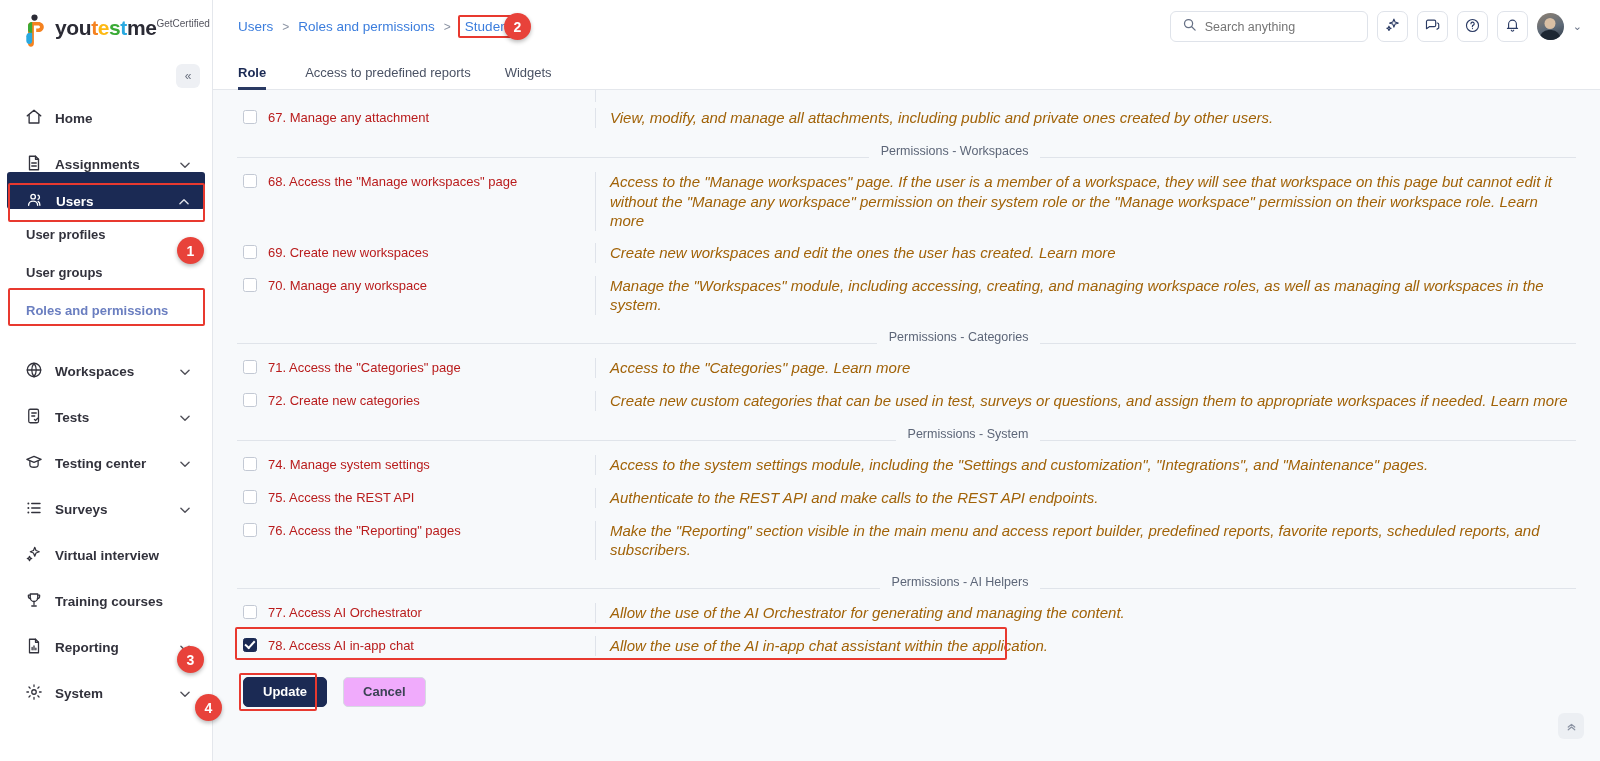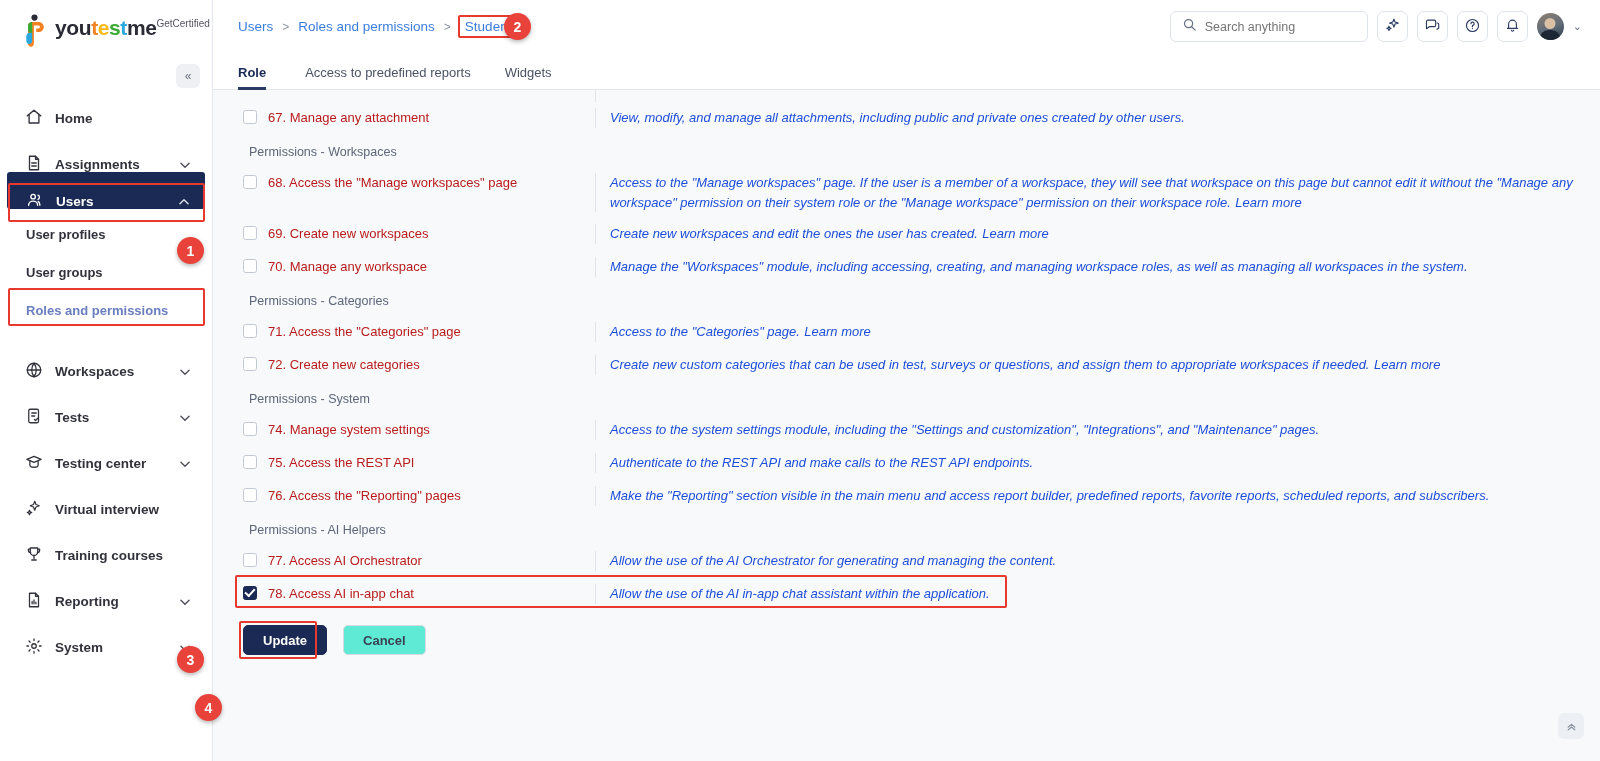--- a/index.html
+++ b/index.html
@@ -150,41 +150,41 @@
   .cb.checked::after {
     content: ""; width: 4px; height: 8px; border: solid #fff;
     border-width: 0 2px 2px 0; transform: rotate(42deg) translate(-1px,-1px);
   }
   .perm-name { font-size: 13px; color: #b91c1c; line-height: 17px; }
   .row .right {
     flex: 1 1 auto; border-left: 1px solid #dfe3ea; padding: 0 0 0 14px;
     min-height: 20px;
   }
   .perm-desc {
-    font-size: 13px; color: #1d4ed8; font-style: italic; line-height: 19.5px;
+    font-size: 15px; color: #a16207; font-style: italic; line-height: 19.5px;
   }
 
   .divider {
-    display: flex; align-items: flex-start; gap: 0; margin: 9px 0 8px 0; flex-direction: column;
+    display: flex; align-items: flex-end; gap: 0; margin: 9px 0 8px 0;
   }
   .divider .ln { flex: 1 1 auto; height: 1px; background: #e0e4ea; }
   .divider .dtitle {
     font-size: 12.5px; color: #5d6678; padding: 0 12px; white-space: nowrap;
   }
 
   .partial-row { height: 12px; overflow: hidden; }
 
   .footer-actions { display: flex; align-items: center; gap: 16px; padding: 14px 0 0 6px; }
   .btn {
     height: 30px; padding: 0 19px; border-radius: 5px; font-size: 13px;
     font-weight: 700; cursor: pointer; font-family: inherit;
     display: flex; align-items: center; justify-content: center;
   }
   .btn-primary { background: #1b2a54; color: #fff; border: 1px solid #1b2a54; }
-  .btn-secondary { background: #5eead4; color: #3b4254; border: 1px solid #d6dae2; font-weight: 600; }
+  .btn-secondary { background: #f0abfc; color: #3b4254; border: 1px solid #d6dae2; font-weight: 600; }
 
   .scroll-top {
     position: absolute; right: 16px; bottom: 22px;
     width: 26px; height: 26px; border-radius: 6px; background: #eceff3;
     display: flex; align-items: center; justify-content: center;
     color: #8b93a3; cursor: pointer; border: none;
   }
 </style>
 </head>
 <body>
@@ -311,20 +311,36 @@
             </svg>
         </span>
         <span class="label">Testing center</span>
         <span class="chev">
           <svg viewBox="0 0 24 24" fill="none" stroke="#32323c" stroke-width="2.4" stroke-linecap="round" stroke-linejoin="round">
               <path d="M5 9l7 7 7-7"></path>
             </svg>
         </span>
       </div>
 
+      <div class="nav-item">
+        <span class="ico">
+          <svg viewBox="0 0 24 24" fill="none" stroke="#32323c" stroke-width="1.9" stroke-linecap="round">
+              <circle cx="4.5" cy="6" r="1.3" fill="#32323c" stroke="none"></circle>
+              <circle cx="4.5" cy="12" r="1.3" fill="#32323c" stroke="none"></circle>
+              <circle cx="4.5" cy="18" r="1.3" fill="#32323c" stroke="none"></circle>
+              <path d="M9 6h11M9 12h11M9 18h11"></path>
+            </svg>
+        </span>
+        <span class="label">Surveys</span>
+        <span class="chev">
+          <svg viewBox="0 0 24 24" fill="none" stroke="#32323c" stroke-width="2.4" stroke-linecap="round" stroke-linejoin="round">
+              <path d="M5 9l7 7 7-7"></path>
+            </svg>
+        </span>
+      </div>
 
       <div class="nav-item">
         <span class="ico">
           <svg viewBox="0 0 24 24" fill="none" stroke="#32323c" stroke-width="1.6" stroke-linecap="round" stroke-linejoin="round">
               <path d="M13 3l1.7 4.3L19 9l-4.3 1.7L13 15l-1.7-4.3L7 9l4.3-1.7z"></path>
               <path d="M6 15l.9 2.1L9 18l-2.1.9L6 21l-.9-2.1L3 18l2.1-.9z"></path>
             </svg>
         </span>
         <span class="label">Virtual interview</span>
       </div>

